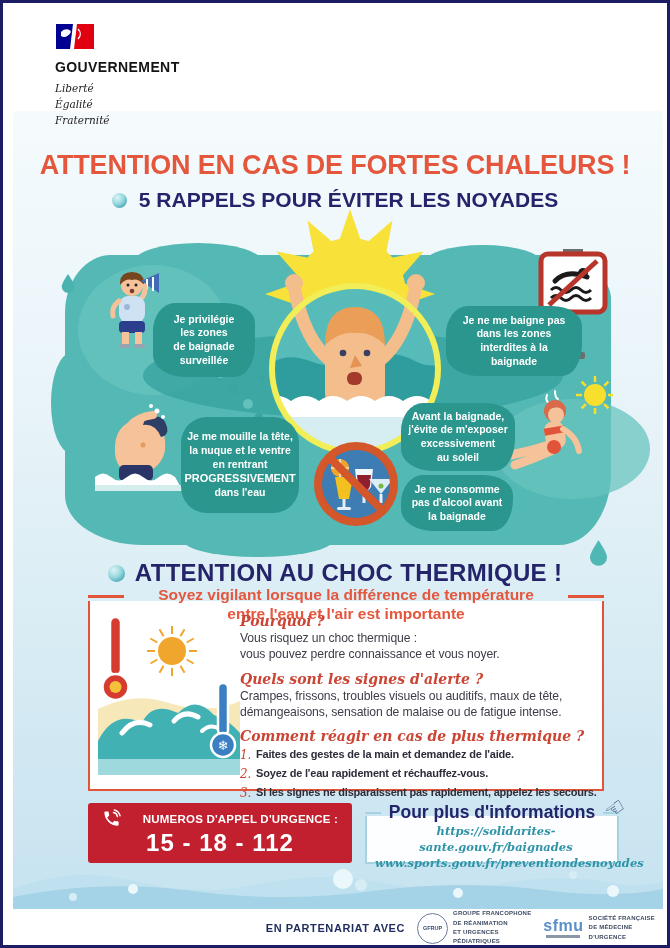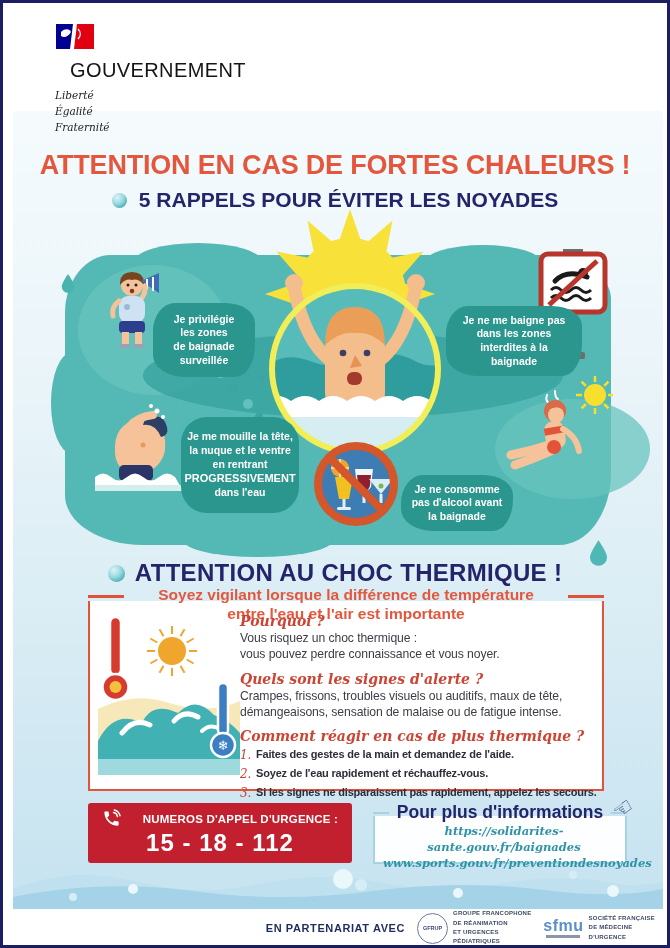--- a/index.html
+++ b/index.html
@@ -1,21 +1,21 @@
 <!DOCTYPE html>
 <html><head>
 <meta charset="utf-8">
 <style>
   html,body{margin:0;padding:0;background:#fff;}
   .poster{position:relative;width:670px;height:948px;border:3px solid #1c1d63;box-sizing:border-box;
           font-family:"Liberation Sans",sans-serif;overflow:hidden;background:#fff;}
   .pre{white-space:pre;}
   
   .gov{position:absolute;left:52px;top:20px;}
-  .brand{font-weight:normal;font-size:20px;letter-spacing:.4px;color:#141414;margin-top:5px;margin-left:15px;}
+  .brand{font-weight:bold;font-size:14px;letter-spacing:.4px;color:#141414;margin-top:5px;}
   .motto{font-family:"DejaVu Serif",serif;font-style:italic;font-size:10.5px;line-height:1.5;color:#222;margin-top:6px;}
   
   .panel{position:absolute;left:10px;top:108px;width:650px;height:798px;border-radius:3px;
          background:linear-gradient(180deg,#f5fbfd 0%,#e9f4f9 35%,#d9ecf4 65%,#c6e3f0 100%);}
   .wave-bottom{position:absolute;left:10px;top:852px;width:650px;height:54px;}
   
   .kicker{position:absolute;top:113px;left:0;width:100%;text-align:center;
           font-family:"DejaVu Serif",serif;font-style:italic;font-size:25px;color:#4fa8b8;}
   .main-title{position:absolute;top:147px;left:0;width:100%;text-align:center;
               font-size:27px;font-weight:bold;color:#e4573d;letter-spacing:-.2px;}
@@ -50,21 +50,21 @@
   .qtitle{font-family:"DejaVu Serif",serif;font-style:italic;font-weight:bold;color:#cb4434;font-size:14px;margin:8px 0 2px;}
   .qtext{font-size:12.2px;color:#3d3d48;line-height:1.3;letter-spacing:-.1px;}
   .steps{margin-top:1px;}
   .step{display:flex;gap:5px;font-size:11px;font-weight:bold;color:#2d2d3a;line-height:1.55;white-space:nowrap;letter-spacing:-.2px;}
   .step .num{font-family:"DejaVu Serif",serif;font-style:italic;font-weight:normal;color:#cb4434;font-size:12px;}
   
   .emg{position:absolute;left:85px;top:800px;width:264px;height:60px;background:#c2202f;border-radius:3px;
        display:flex;flex-direction:column;align-items:center;justify-content:center;color:#fff;}
   .emg-row{display:flex;align-items:center;gap:22px;font-size:11.5px;font-weight:bold;letter-spacing:.2px;}
   .emg-num{font-size:24px;font-weight:bold;letter-spacing:1px;margin-top:1px;}
-  .info{position:absolute;left:370px;top:813px;width:254px;height:48px;background:#fdfeff;
+  .info{position:absolute;left:362px;top:813px;width:254px;height:48px;background:#fdfeff;
         border:2px solid #a5d3e2;border-top:none;box-sizing:border-box;padding-left:8px;}
   .info .topline{background:#a5d3e2;width:16px;top:-4px;height:2px;}
   .info-title{position:absolute;top:-14px;left:50%;transform:translateX(-50%);width:max-content;
               font-size:17.5px;font-weight:bold;color:#24246a;}
   .hand{position:absolute;right:-8px;top:-20px;font-family:"DejaVu Sans",sans-serif;font-size:22px;color:#26346e;
         transform:rotate(-35deg);}
   .info-urls{margin-top:7px;text-align:center;font-family:"DejaVu Serif",serif;font-style:italic;font-weight:bold;
              font-size:11.5px;line-height:1.4;color:#2e93a7;}
   .info-urls a{color:#2e93a7;text-decoration:none;display:block;cursor:pointer;}
   
@@ -262,20 +262,26 @@
 dans les zones
 interdites à la
 baignade</div>
   </div>
   <div class="tip" style="left:178px;top:414px;width:118px;height:96px;border-radius:26px;">
     <div class="tip-text"><span class="pre">Je me mouille la tête,
 la nuque et le ventre
 en rentrant
 </span><span class="pre" style="font-size:11px;">PROGRESSIVEMENT</span><span class="pre">
 dans l'eau</span></div>
+  </div>
+  <div class="tip" style="left:398px;top:400px;width:114px;height:68px;">
+    <div class="tip-text">Avant la baignade,
+j'évite de m'exposer
+excessivement
+au soleil</div>
   </div>
   <div class="tip" style="left:398px;top:472px;width:112px;height:56px;">
     <div class="tip-text">Je ne consomme
 pas d'alcool avant
 la baignade</div>
   </div>
 
   <svg class="deco" style="left:58px;top:270px;" width="14" height="20" viewBox="0 0 20 28">
     <path d="M10,1 C10,1 1,14 1,19 a9,9 0 0 0 18,0 C19,14 10,1 10,1 Z" fill="#49b3b0"></path>
   </svg>

